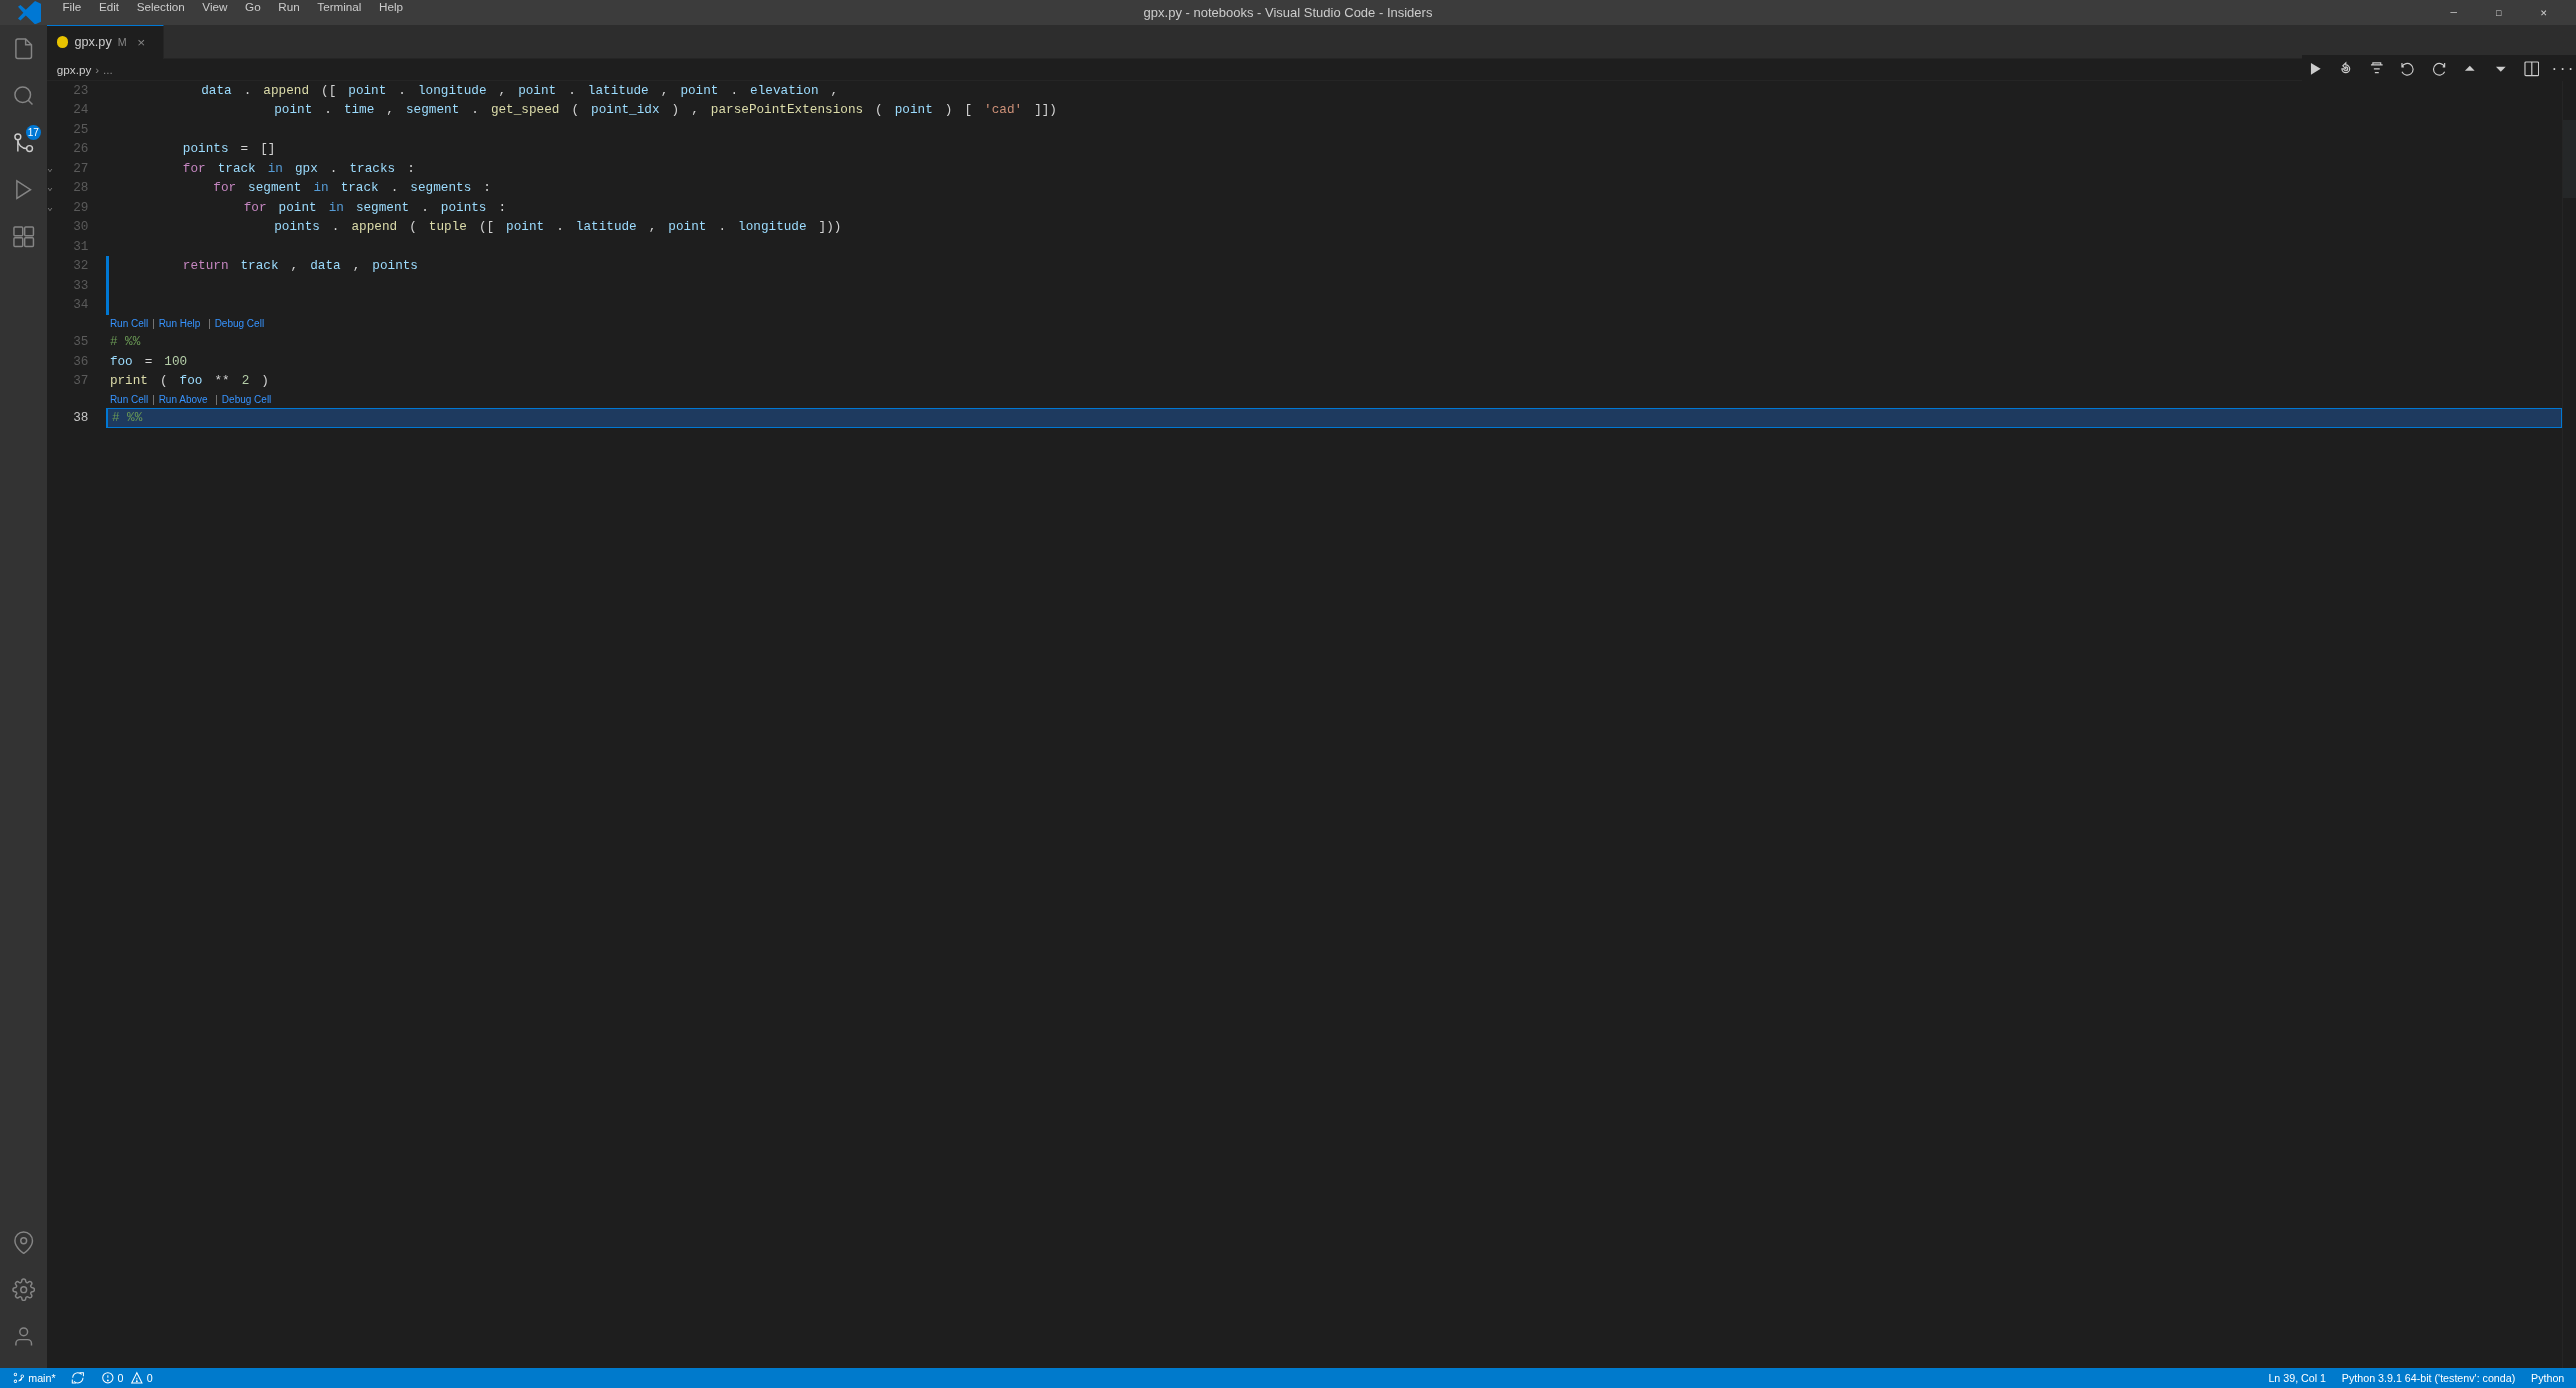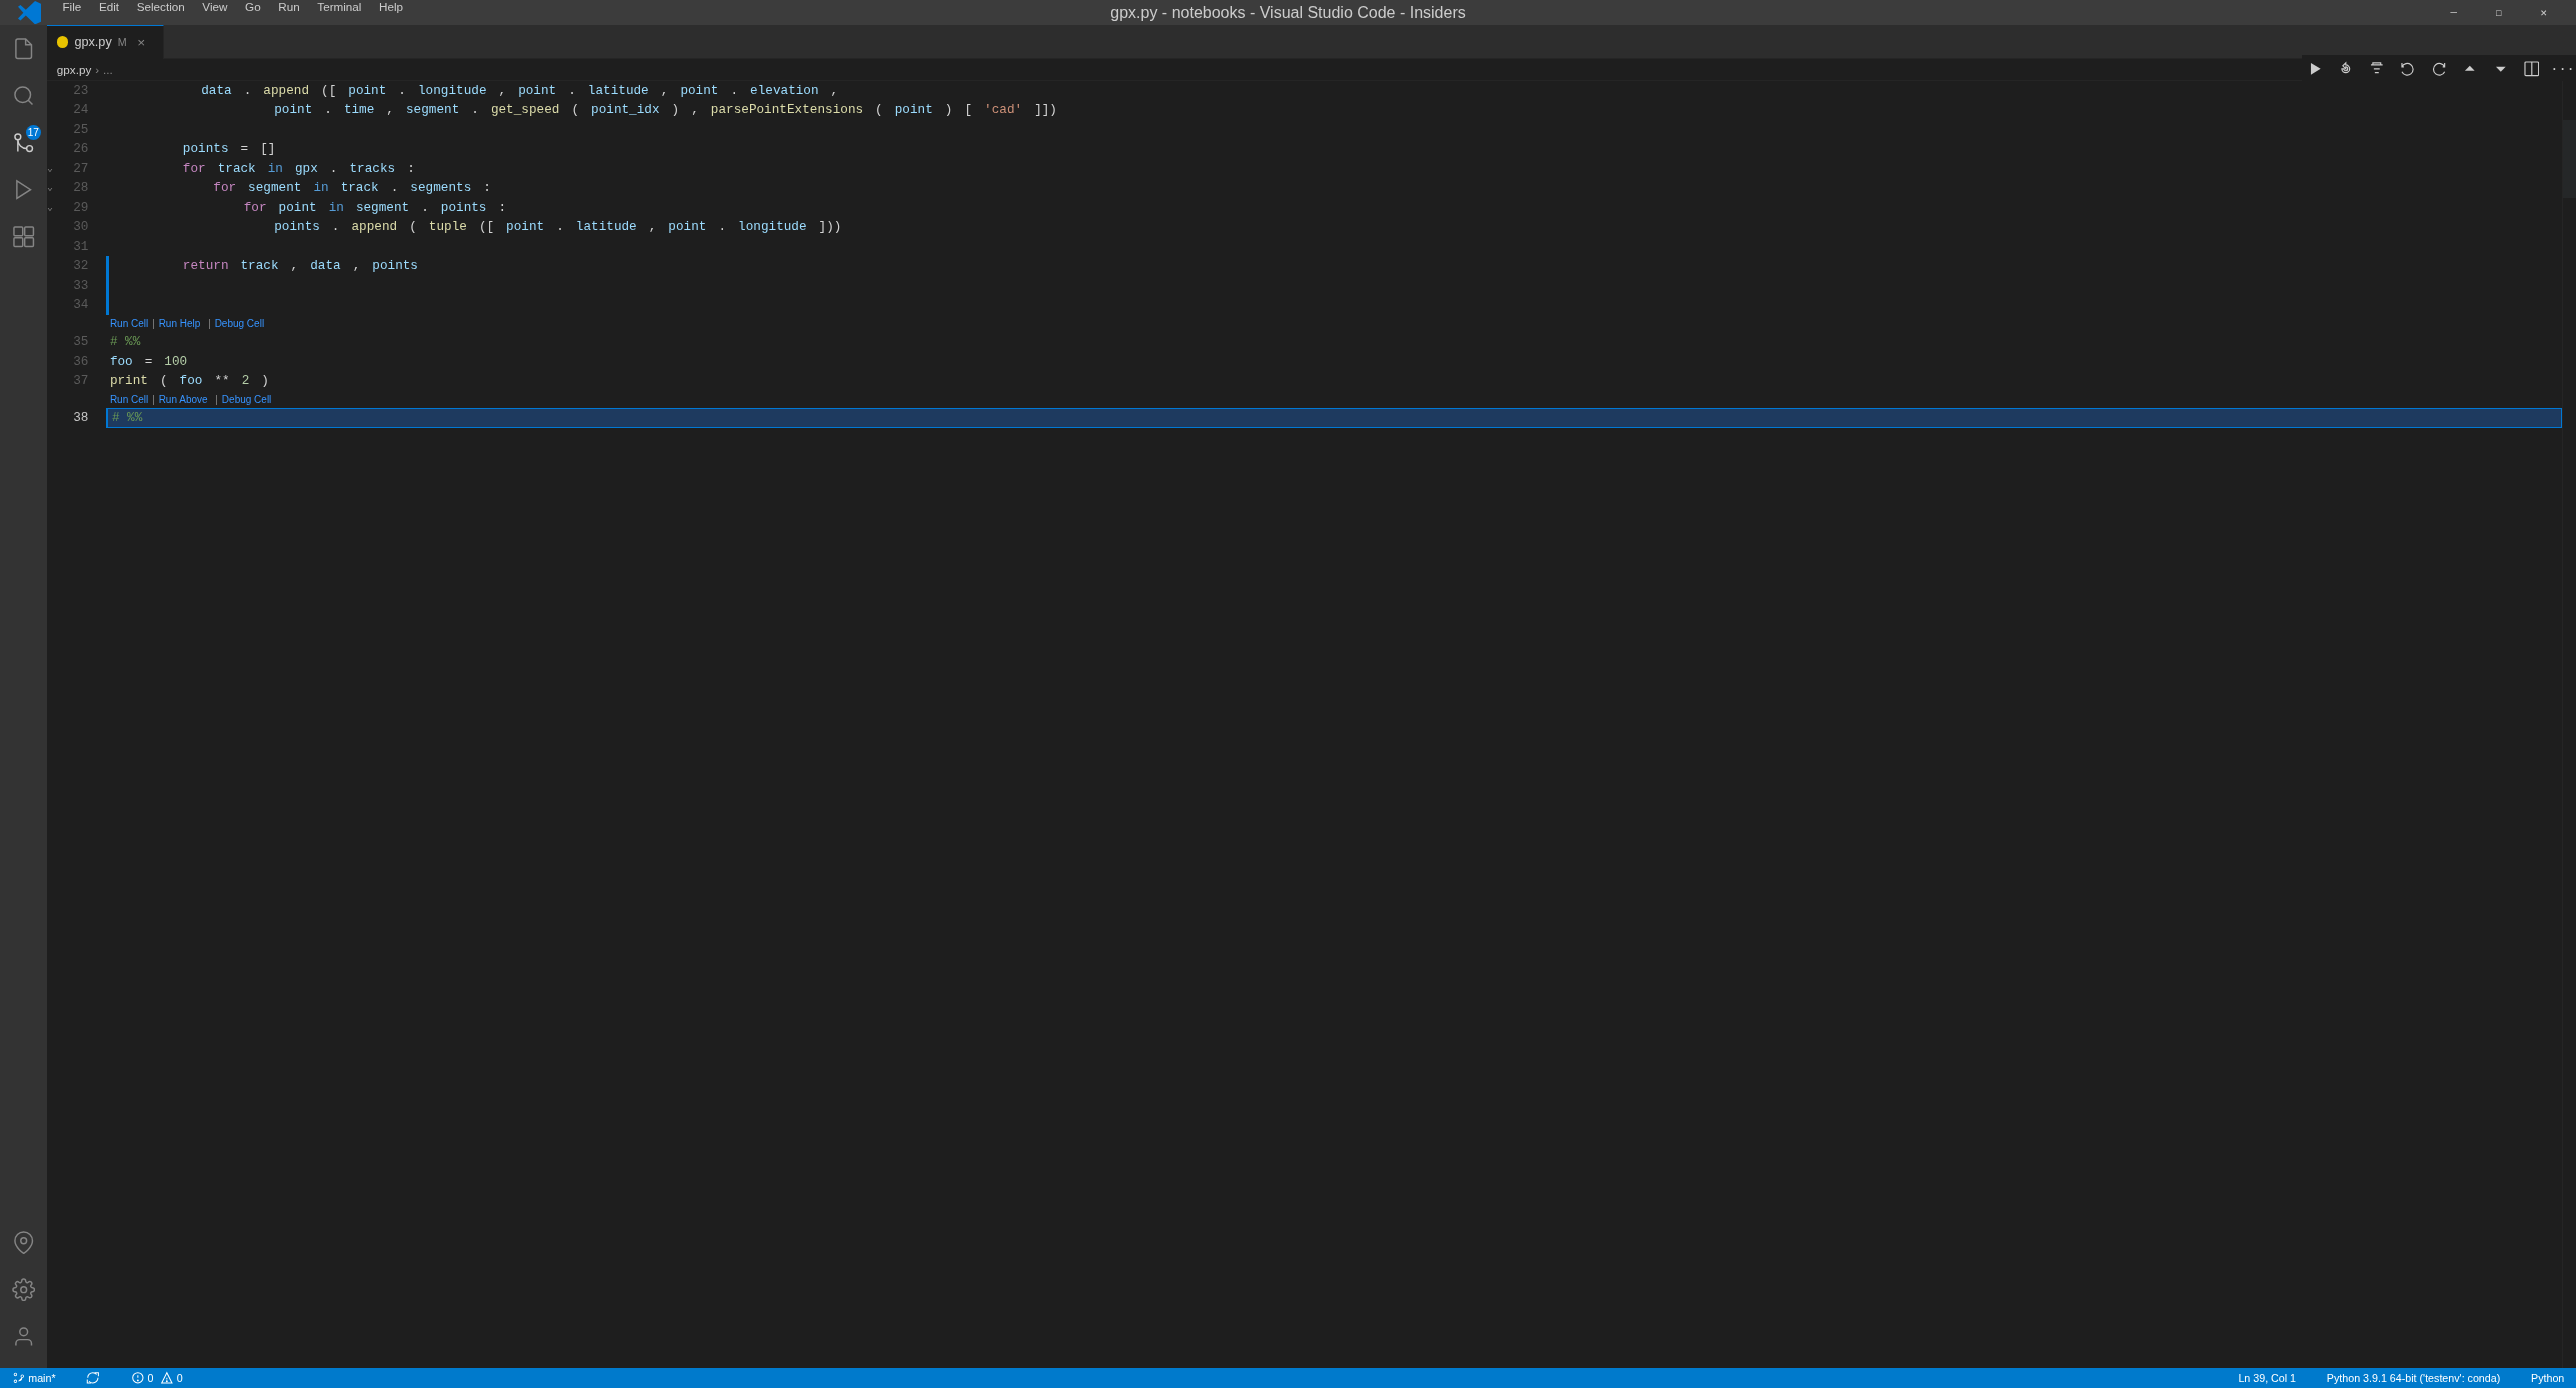--- a/index.html
+++ b/index.html
@@ -20,21 +20,21 @@
       height: 25px;
       background: #3c3c3c;
       display: flex;
       align-items: center;
       justify-content: space-between;
       padding: 0 9.8px;
       flex-shrink: 0;
     }
     #titlebar .title {
       color: #cccccc;
-      font-size: 16px;
+      font-size: 13px;
       font-family: 'Segoe UI', sans-serif;
       position: absolute;
       left: 50%;
       transform: translateX(-50%);
     }
     #titlebar .menu-items {
       display: flex;
       gap: 2px;
       font-size: 11.7px;
       font-family: 'Segoe UI', sans-serif;
@@ -292,21 +292,21 @@
       justify-content: space-between;
       padding: 0 7.8px;
       font-size: 10.7px;
       font-family: 'Segoe UI', sans-serif;
       color: white;
       flex-shrink: 0;
     }
     .status-left, .status-right {
       display: flex;
       align-items: flex-end;
-      gap: 23px;
+      gap: 8px;
     }
     .status-item {
       display: flex;
       align-items: center;
       gap: 2.9px;
       cursor: pointer;
       padding: 0 3.9px;
       height: 21.5px;
     }
 

